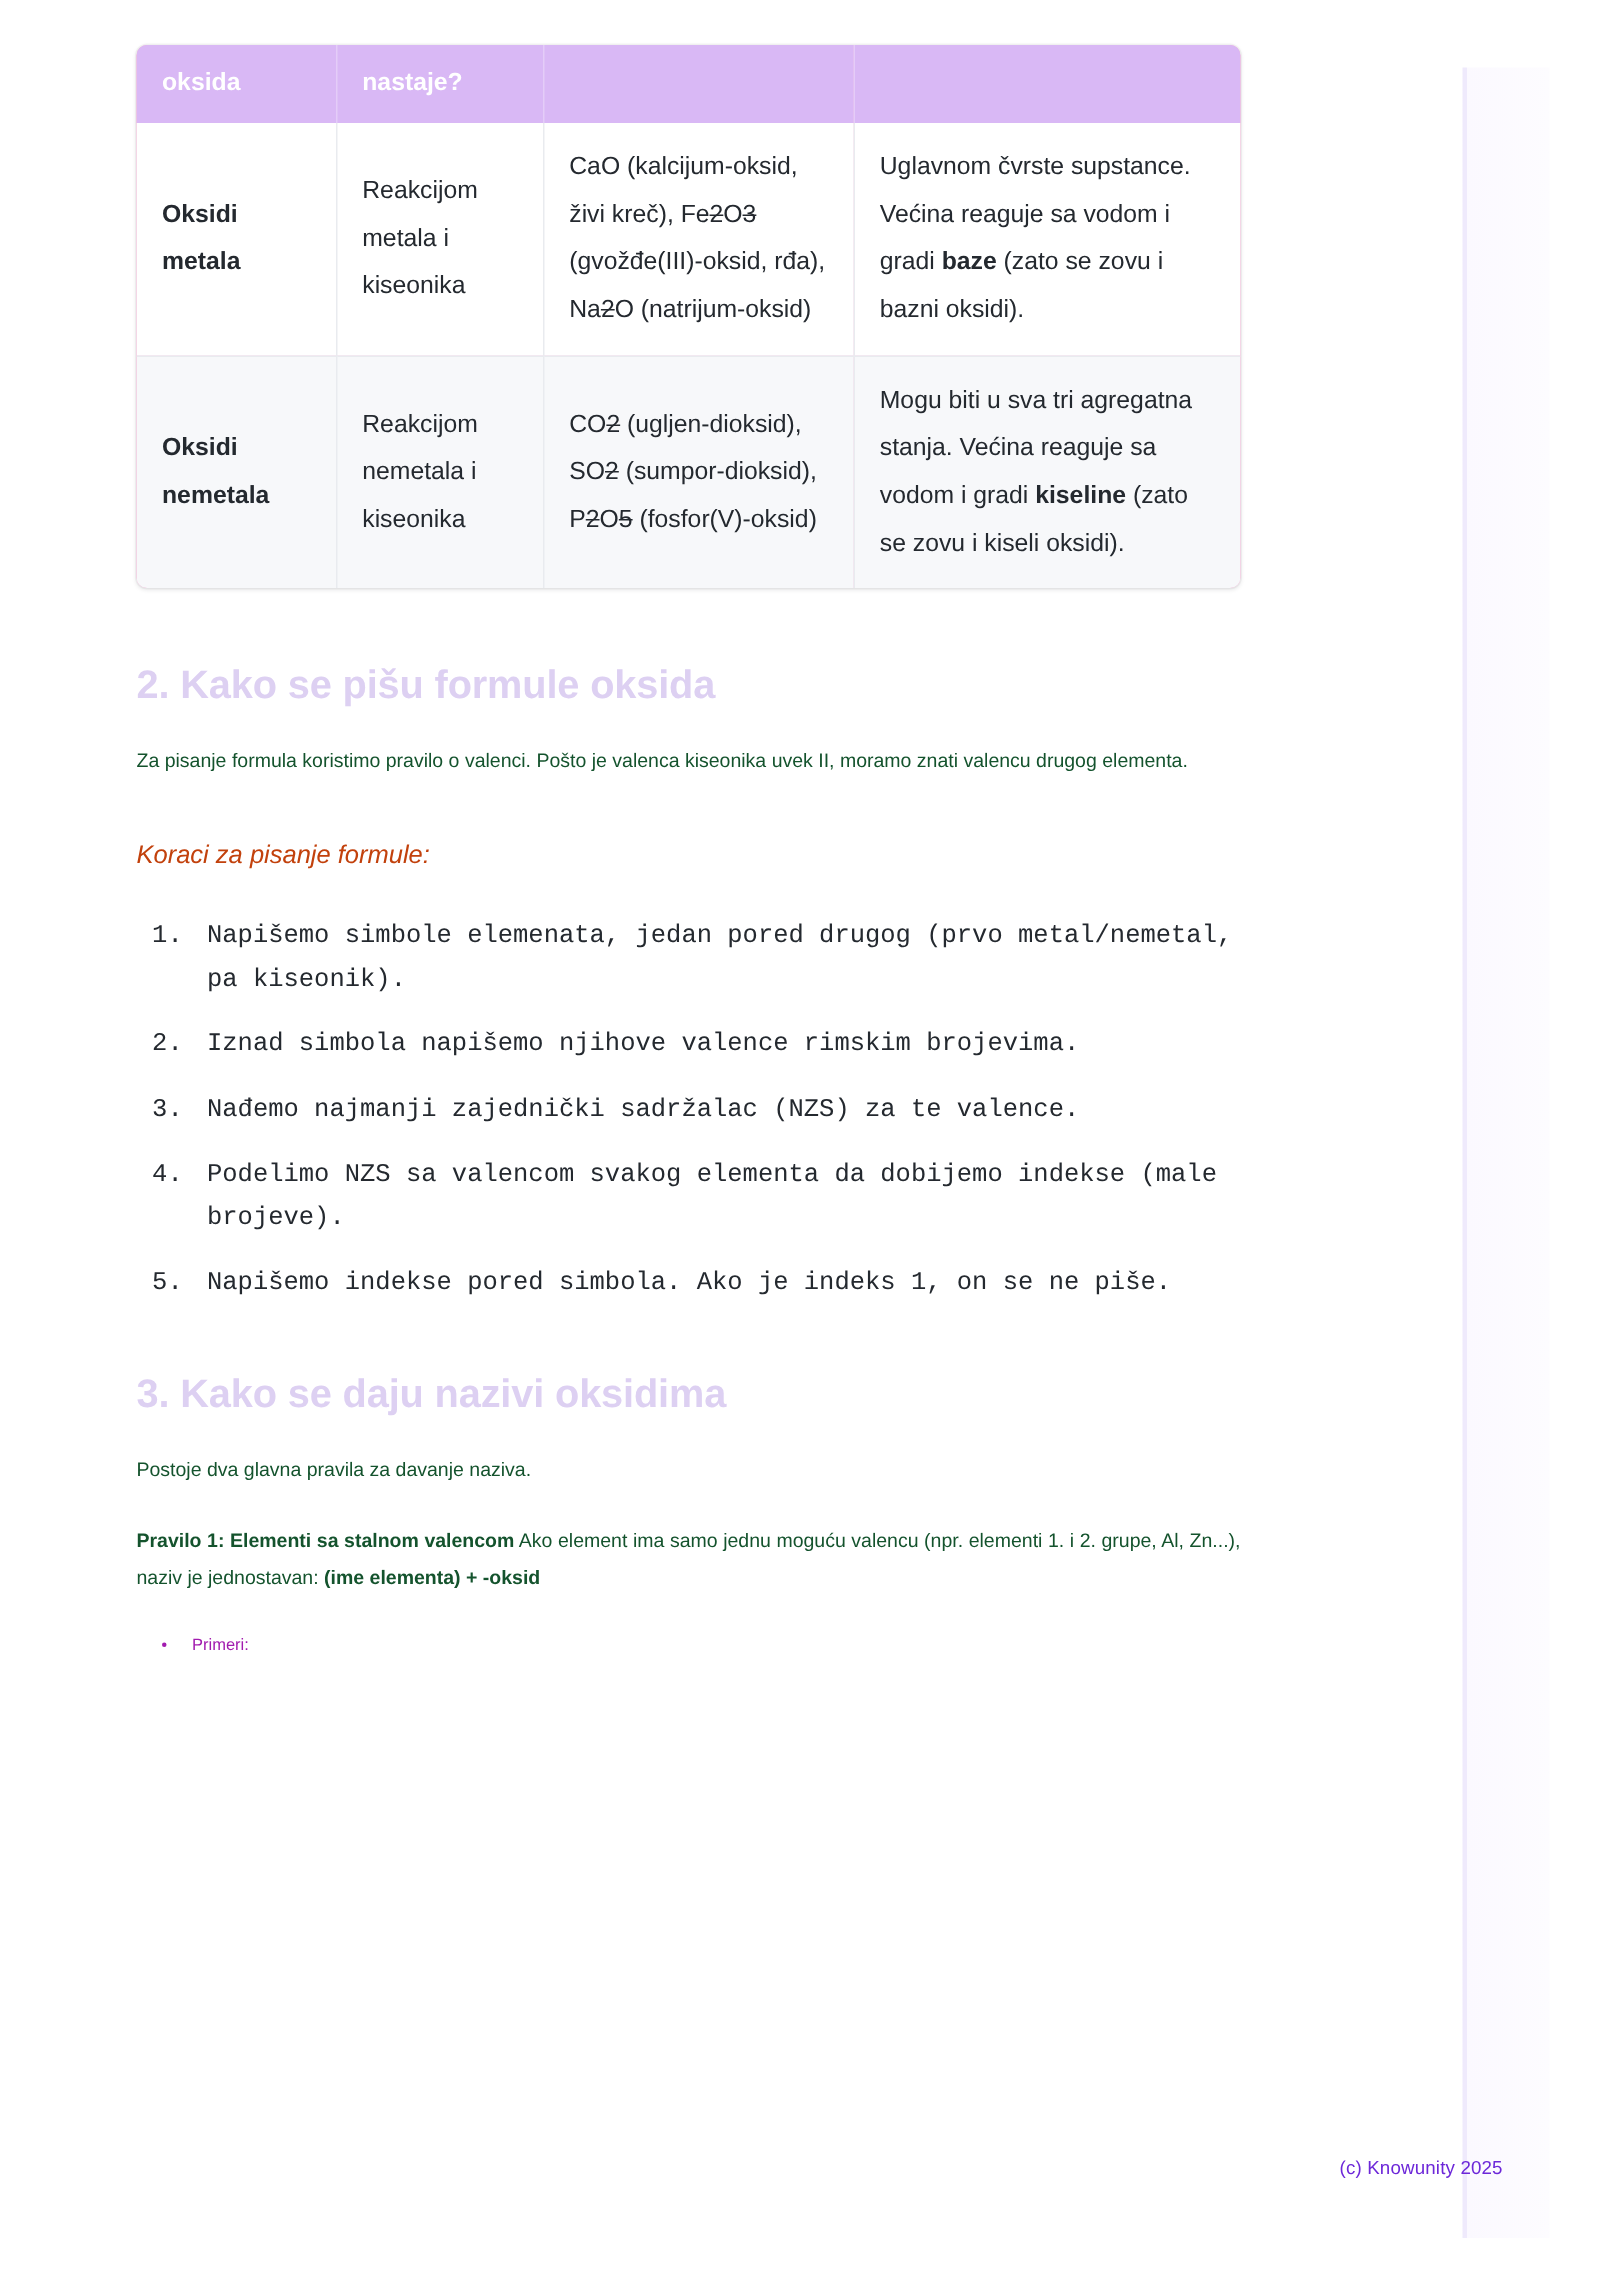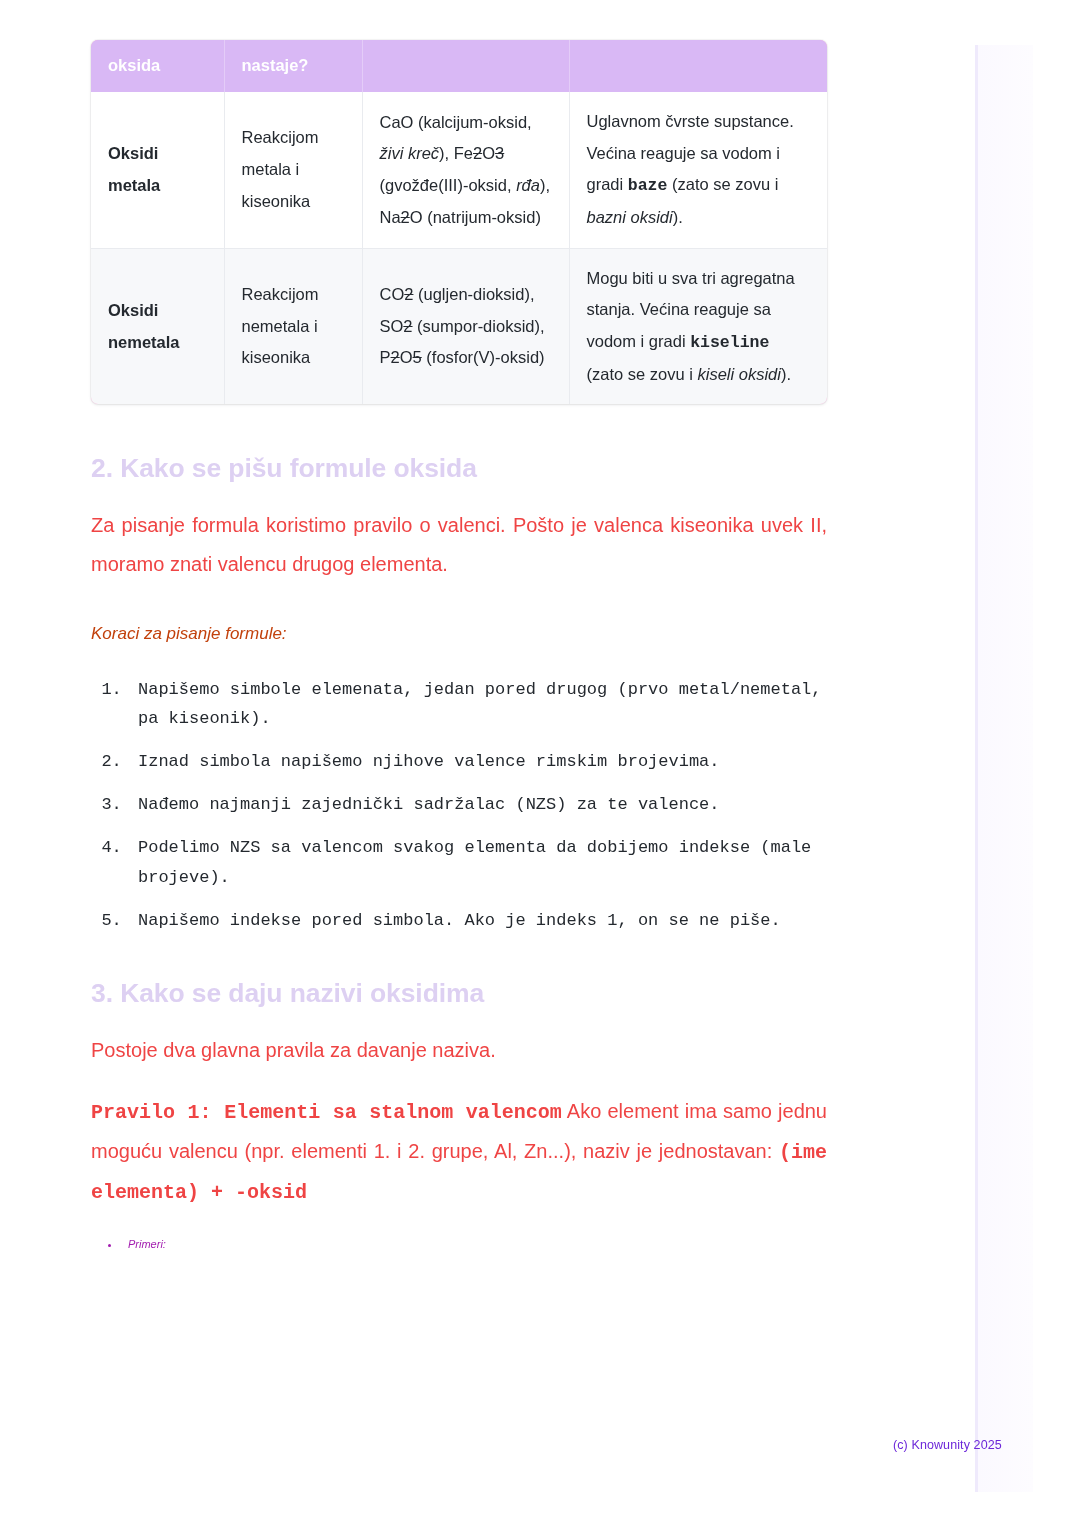--- a/index.html
+++ b/index.html
@@ -31,21 +31,21 @@
   
   .page {
     position: absolute;
     left: 91px;
     top: 0;
     width: 736px;
   }
 
   
   .tbl-wrap {
-    margin-top: 40px;
+    margin-top: 30px;
     border-radius: 7px;
     overflow: hidden;
     box-shadow: 0 1px 3px rgba(16,18,30,.10), 0 0 0 1px rgba(0,0,0,0.035);
     background: #f9a8d4;
   }
   table.oxide-table {
     width: 736px;
     border-collapse: collapse;
     table-layout: fixed;
     font-size: 16.5px;
@@ -81,39 +81,39 @@
   }
   table.oxide-table tbody td:last-child { border-right: none; }
   table.oxide-table tbody tr:first-child td { border-top: none; }
   table.oxide-table tbody tr:last-child td { border-bottom: none; }
 
   table.oxide-table tbody tr.row-odd td { background: #ffffff; }
   table.oxide-table tbody tr.row-even td { background: #f7f8fa; }
 
   td.col-name { font-weight: bold; }
   .strike { text-decoration: line-through; }
-  .it { font-style: italic; }
-  .bd { font-weight: bold; font-family: Liberation Mono, monospace; }
+  .it { }
+  .bd { font-weight: bold; }
 
   
   h2.sec-title {
     font-size: 26.5px;
     font-weight: bold;
     color: #ddd0f2;
     margin: 0;
     letter-spacing: -0.1px;
   }
   .sec2-spacer { height: 49px; }
   .sec3-spacer { height: 43px; }
 
   
   p.body-par {
-    font-size: 20px;
+    font-size: 13px;
     line-height: 1.95;
-    color: #ef4444;
+    color: #14532d;
     text-align: justify;
     margin: 22px 0 0 0;
   }
   p.lead-italic {
     font-size: 17px;
     line-height: 1.95;
     color: #c2410c;
     font-style: italic;
     margin: 33px 0 0 0;
   }

